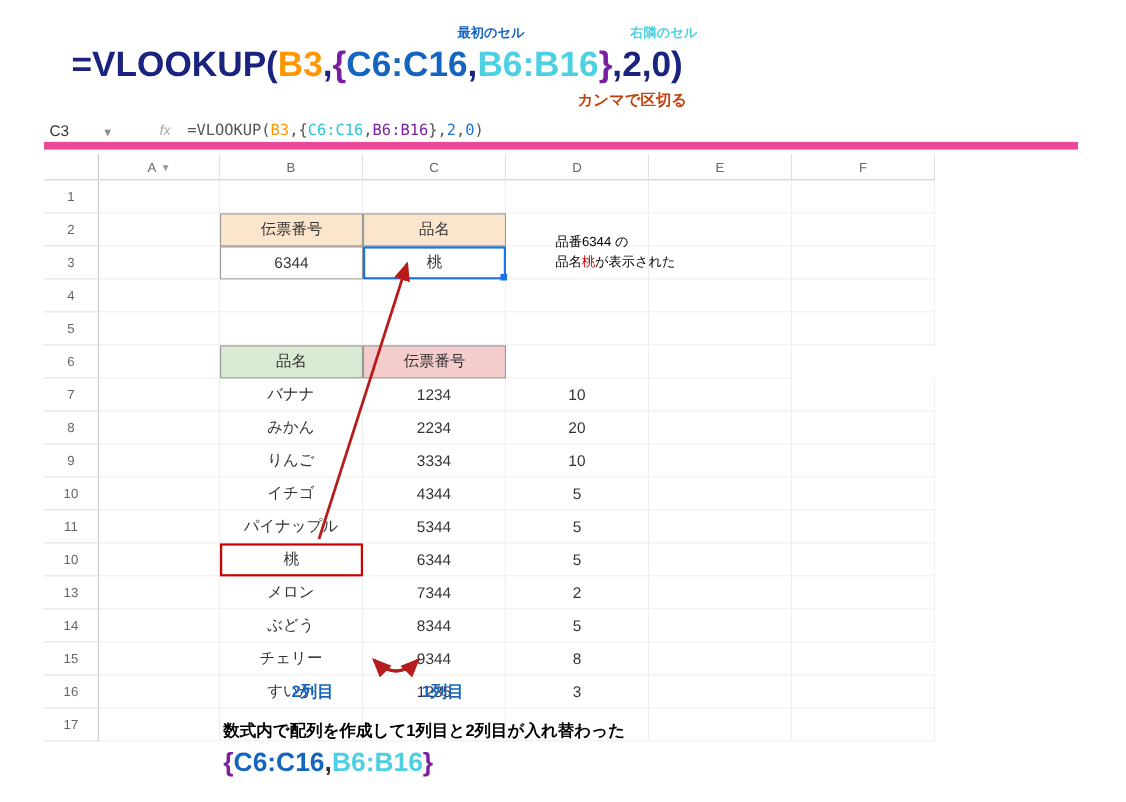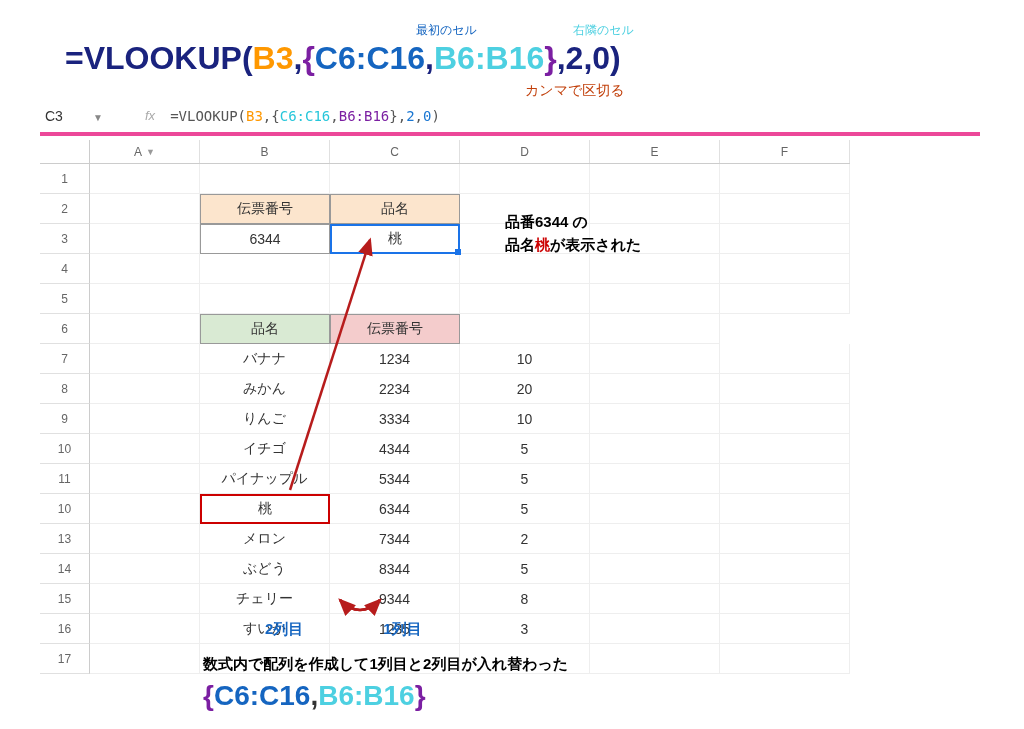--- a/index.html
+++ b/index.html
@@ -19,34 +19,34 @@
       font-family: "Arial", sans-serif;
     }
     .top-formula .black { color: #1a237e; }
     .top-formula .orange { color: #ff9800; }
     .top-formula .purple { color: #7b1fa2; }
     .top-formula .darkblue { color: #1565c0; }
     .top-formula .cyan { color: #4dd0e1; }
     .small-annot {
       position: absolute;
       font-size: 12px;
-      font-weight: normal;
+      font-weight: bold;
     }
     .annot1 { top: 22px; left: 416px; color: #1565c0; }
     .annot2 { top: 22px; left: 573px; color: #4dd0e1; }
     .annot3 { top: 82px; left: 525px; color: #c2410c; font-size: 14px; }
 
     .namebox-row {
       position: absolute;
       top: 108px;
       left: 40px;
       display: flex;
-      align-items: flex-start;
+      align-items: center;
       height: 28px;
-      border-bottom: 4px solid #ec4899;
+      border-bottom: 7px solid #ec4899;
       width: 940px;
     }
     .namebox {
       width: 90px;
       font-size: 14px;
       color: #333;
       padding-left: 5px;
     }
     .dropdown-icon { color: #888; font-size: 10px; margin-left: 30px; }
     .fx-icon { font-style: italic; color: #aaa; font-size: 13px; margin: 0 15px; }
@@ -118,22 +118,22 @@
       background: #1a73e8;
     }
     .hdr-green { background: #d9ead3; border: 1px solid #999; }
     .hdr-pink { background: #f4cccc; border: 1px solid #999; }
     .highlight-momo { border: 2px solid #cc0000; }
 
     .side-annot {
       position: absolute;
       top: 211px;
       left: 505px;
-      font-size: 15px;
-      font-weight: bold;
+      font-size: 12px;
+      font-weight: normal;
       line-height: 1.5;
     }
     .side-annot .red { color: #cc0000; }
 
     .bottom-labels {
       position: absolute;
       top: 620px;
       left: 265px;
       display: flex;
       gap: 80px;
@@ -145,21 +145,21 @@
       position: absolute;
       top: 655px;
       left: 203px;
       font-size: 15px;
       font-weight: bold;
     }
     .bottom-formula {
       position: absolute;
       top: 680px;
       left: 203px;
-      font-size: 28px;
+      font-size: 24px;
       font-weight: bold;
     }
     .bottom-formula .purple { color: #7b1fa2; }
     .bottom-formula .darkblue { color: #1565c0; }
     .bottom-formula .cyan { color: #4dd0e1; }
     .bottom-formula .black { color: #333; }
 
     svg.arrows {
       position: absolute;
       top: 0; left: 0;

